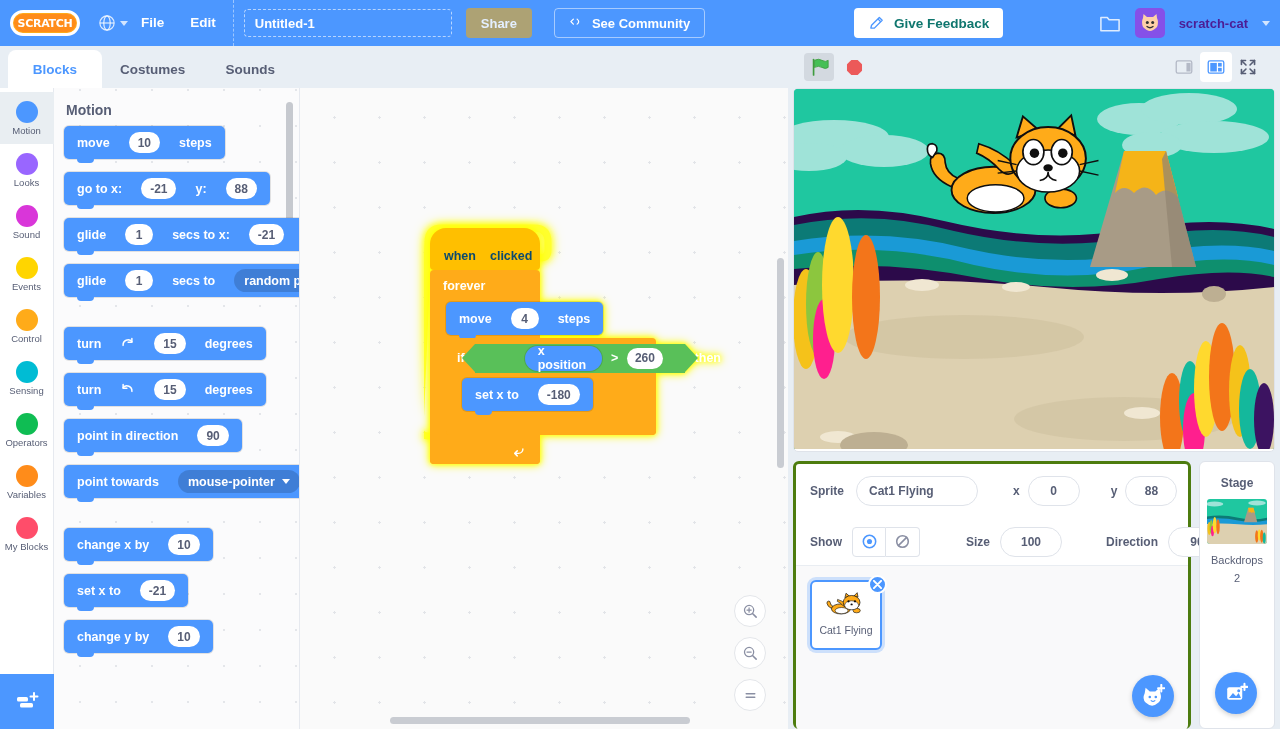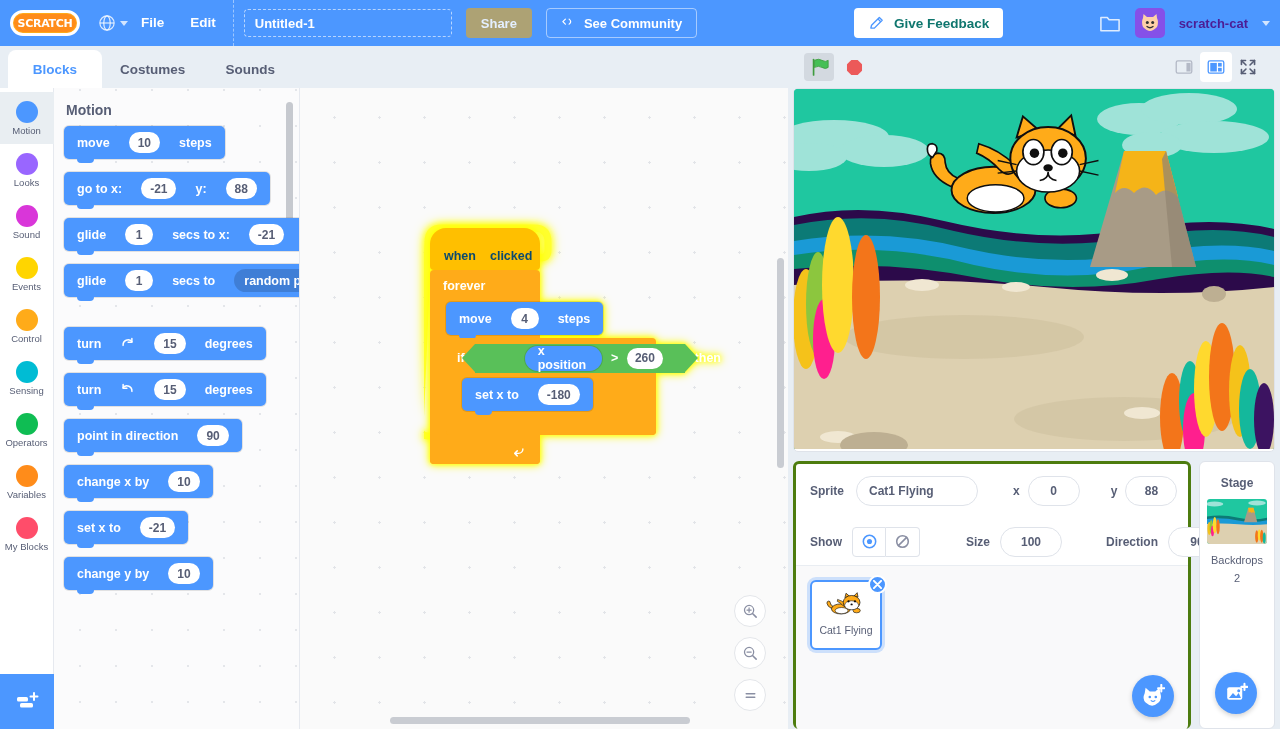--- a/index.html
+++ b/index.html
@@ -45,21 +45,21 @@
     background: transparent; color: #fff; font-size: 13px; font-weight: bold;
     padding: 0 10px; outline: none; font-family: "Liberation Sans", sans-serif;
   }
   .share-btn {
     margin-left: 14px; height: 30px; padding: 0 15px;
     background: #bfa55c; color: #fff; font-size: 13px; font-weight: bold;
     border: none; border-radius: 4px; cursor: pointer; opacity: .85;
     font-family: "Liberation Sans", sans-serif;
   }
   .community-btn {
-    margin-left: 14px; height: 30px; padding: 0 14px;
+    margin-left: 22px; height: 30px; padding: 0 14px;
     border: 1px solid rgba(255,255,255,.5); border-radius: 4px;
     background: transparent; color: #fff; font-size: 13px; font-weight: bold;
     display: flex; align-items: center; gap: 8px; cursor: pointer;
   }
   .feedback-btn {
     position: absolute; left: 807px; top: 8px;
     height: 30px; padding: 0 14px; background: #fff; border-radius: 4px;
     display: flex; align-items: center; gap: 9px; cursor: pointer;
     font-size: 13.5px; font-weight: bold; color: #0f766e; margin-left: 47px;
   }
@@ -464,20 +464,29 @@
         </div>
       </div>
 
       <div class="pal-row">
         <div class="blk motion">
           <span>point in direction</span>
           <span class="oval">90</span>
         </div>
       </div>
 
+      <div class="pal-row" style="margin-bottom:30px">
+        <div class="blk motion">
+          <span>point towards</span>
+          <span class="drop">
+            <span>mouse-pointer</span>
+            <span class="tri"></span>
+          </span>
+        </div>
+      </div>
 
       <div class="pal-row">
         <div class="blk motion">
           <span>change x by</span>
           <span class="oval">10</span>
         </div>
       </div>
 
       <div class="pal-row">
         <div class="blk motion">

